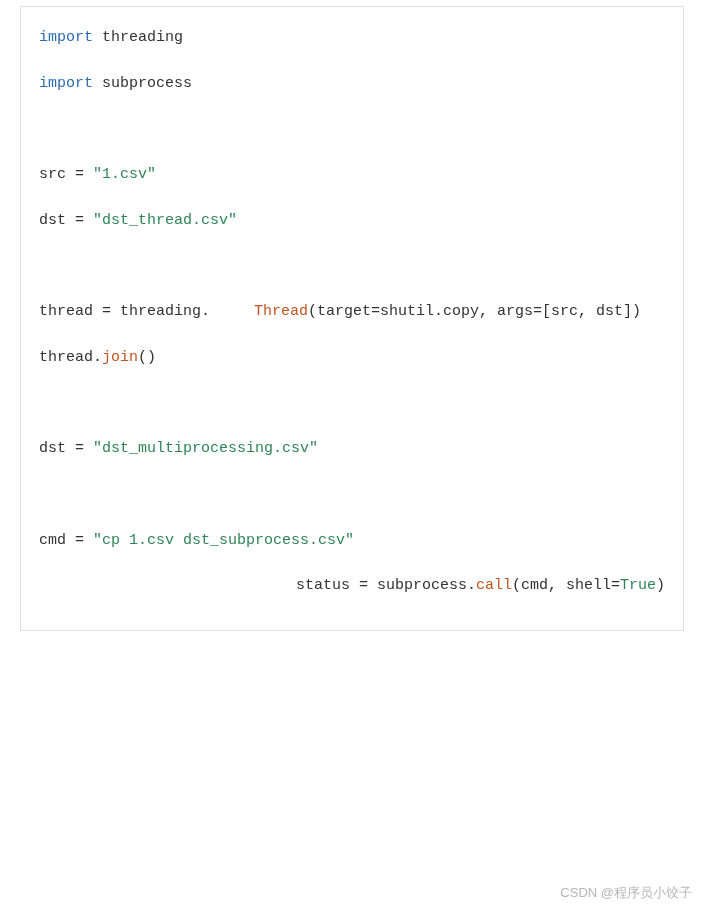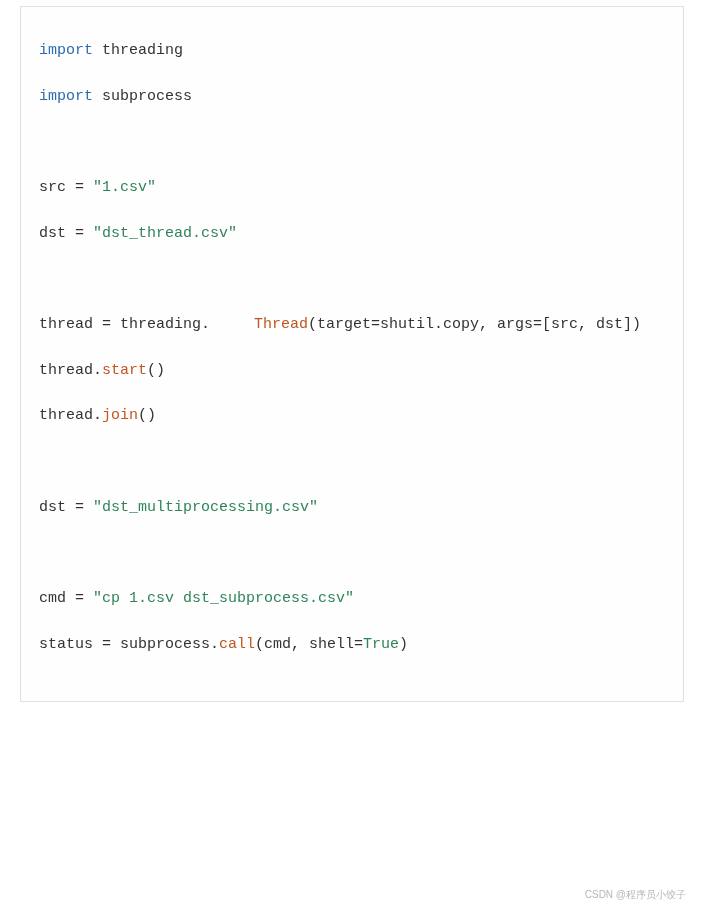--- a/index.html
+++ b/index.html
@@ -6,63 +6,62 @@
     body {
       width: 704px;
       height: 910px;
       background: #ffffff;
       font-family: Consolas, Monaco, "Courier New", monospace;
       font-size: 15px;
       position: relative;
     }
     .code-container {
       margin: 6px 20px 0 20px;
-      padding: 33px 18px;
+      padding: 20px 18px;
       border: 1px solid #e0e0e0;
       background: #fefefe;
       line-height: 1.5;
       overflow: hidden;
     }
     .code-line {
       white-space: pre-wrap;
       word-break: break-all;
       margin-bottom: 23px;
       color: #333333;
     }
-    .code-line:last-child { margin-bottom: 12px; }
+    .code-line:last-child { margin-bottom: 12px; text-align: right; }
     .kw { color: #2b6cb0; }
     .nm { color: #333333; }
     .fn { color: #c05621; }
     .st { color: #2f855a; }
     .cls { color: #c05621; margin-left: 44px; }
     .bool { color: #2f855a; }
     .spacer { height: 46px; }
     .watermark {
       position: absolute;
-      right: 18px;
+      right: 12px;
       bottom: 8px;
       color: rgba(120, 120, 120, 0.55);
       font-family: Arial, sans-serif;
-      font-size: 10px;
+      font-size: 13px;
       pointer-events: none;
       margin-top: 36px;
     }
   </style>
 </head>
 <body>
 
 <div class="code-container">
   <div class="code-line"><span class="kw">import</span><span class="nm"> threading</span></div>
   <div class="code-line"><span class="kw">import</span><span class="nm"> subprocess</span></div>
   <div class="spacer"></div>
   <div class="code-line"><span class="nm">src = </span><span class="st">"1.csv"</span></div>
   <div class="code-line"><span class="nm">dst = </span><span class="st">"dst_thread.csv"</span></div>
   <div class="spacer"></div>
   <div class="code-line"><span class="nm">thread = threading.</span><span class="cls">Thread</span><span class="nm">(target=shutil.copy, args=[src, dst])</span></div>
-  <div class="code-line"><span class="nm">thread.</span><span class="fn">start</span><span class="nm">()</span></div>
   <div class="code-line"><span class="nm">thread.</span><span class="fn">join</span><span class="nm">()</span></div>
   <div class="spacer"></div>
   <div class="code-line"><span class="nm">dst = </span><span class="st">"dst_multiprocessing.csv"</span></div>
   <div class="spacer"></div>
   <div class="code-line"><span class="nm">cmd = </span><span class="st">"cp 1.csv dst_subprocess.csv"</span></div>
   <div class="code-line"><span class="nm">status = subprocess.</span><span class="fn">call</span><span class="nm">(cmd, shell=</span><span class="bool">True</span><span class="nm">)</span></div>
 </div>
 
 <div class="watermark">CSDN @程序员小饺子</div>
 

